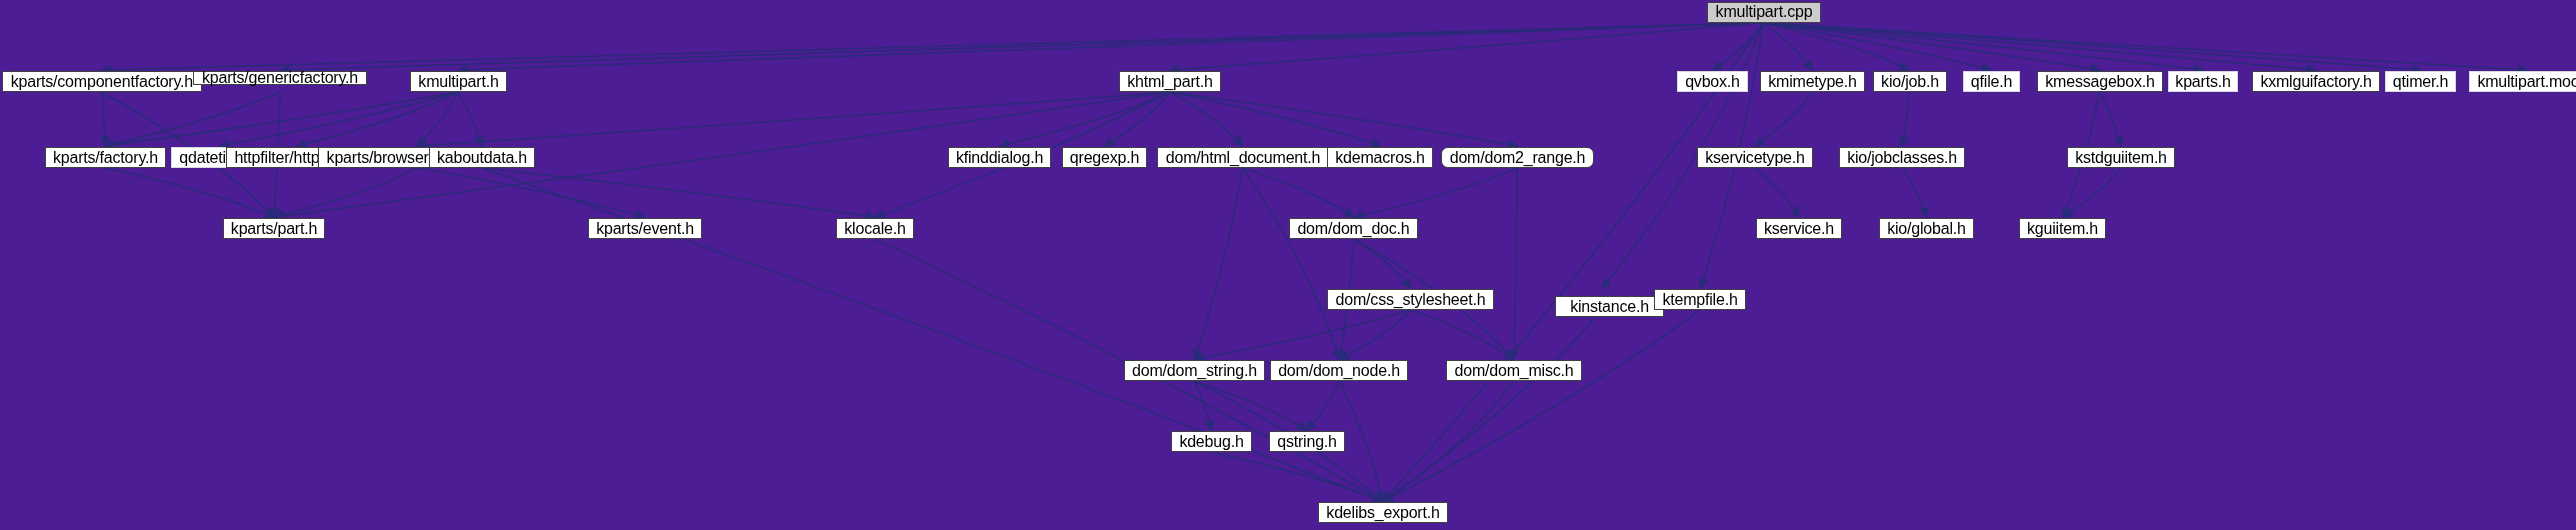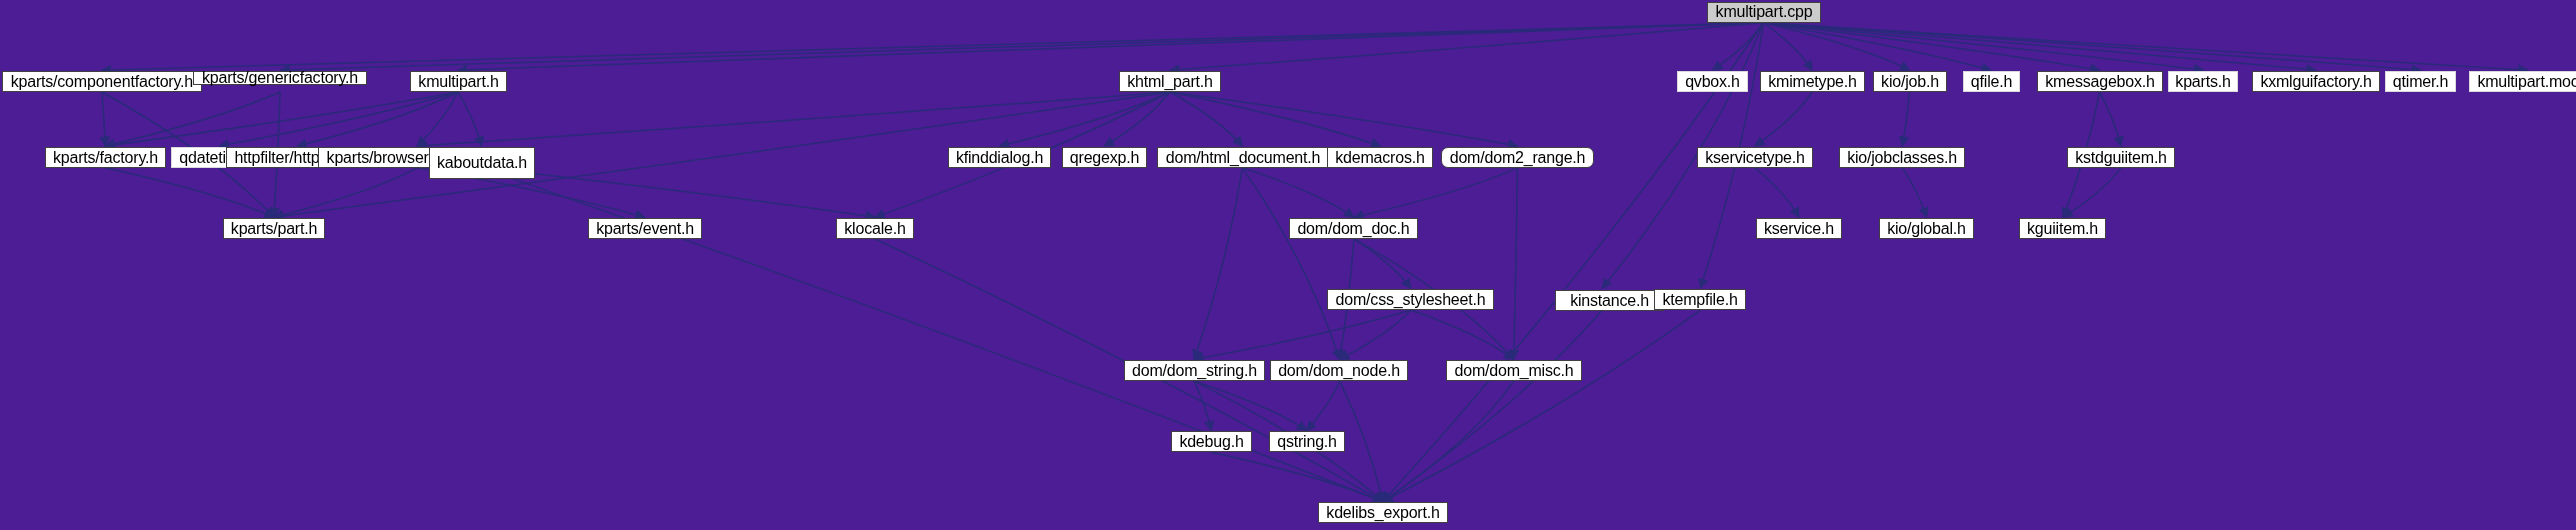--- a/index.html
+++ b/index.html
@@ -141,21 +141,21 @@
       </div>
       <div class="gnode light" style="left: 171px; top: 147px; width: 98px; height: 21px;">
         <span>qdatetime.h</span>
       </div>
       <div class="gnode solid" style="left: 226px; top: 147px; width: 143px; height: 21px;">
         <span>httpfilter/httpfilter.h</span>
       </div>
       <div class="gnode solid" style="left: 318px; top: 147px; width: 199px; height: 21px;">
         <span>kparts/browserextension.h</span>
       </div>
-      <div class="gnode solid" style="left: 429px; top: 147px; width: 106px; height: 32px;">
+      <div class="gnode solid" style="left: 429px; top: 147px; width: 106px; height: 21px;">
         <span>kaboutdata.h</span>
       </div>
       <div class="gnode solid" style="left: 948px; top: 147px; width: 103px; height: 21px;">
         <span>kfinddialog.h</span>
       </div>
       <div class="gnode solid" style="left: 1062px; top: 147px; width: 85px; height: 21px;">
         <span>qregexp.h</span>
       </div>
       <div class="gnode solid" style="left: 1157px; top: 147px; width: 172px; height: 21px;">
         <span>dom/html_document.h</span>
@@ -192,21 +192,21 @@
       </div>
       <div class="gnode solid" style="left: 1879px; top: 218px; width: 95px; height: 21px;">
         <span>kio/global.h</span>
       </div>
       <div class="gnode solid" style="left: 2019px; top: 218px; width: 87px; height: 21px;">
         <span>kguiitem.h</span>
       </div>
       <div class="gnode solid" style="left: 1327px; top: 289px; width: 167px; height: 21px;">
         <span>dom/css_stylesheet.h</span>
       </div>
-      <div class="gnode solid" style="left: 1555px; top: 290px; width: 109px; height: 21px;">
+      <div class="gnode solid" style="left: 1555px; top: 296px; width: 109px; height: 21px;">
         <span>kinstance.h</span>
       </div>
       <div class="gnode solid" style="left: 1654px; top: 289px; width: 92px; height: 21px;">
         <span>ktempfile.h</span>
       </div>
       <div class="gnode solid" style="left: 1124px; top: 360px; width: 141px; height: 21px;">
         <span>dom/dom_string.h</span>
       </div>
       <div class="gnode solid" style="left: 1270px; top: 360px; width: 138px; height: 21px;">
         <span>dom/dom_node.h</span>

